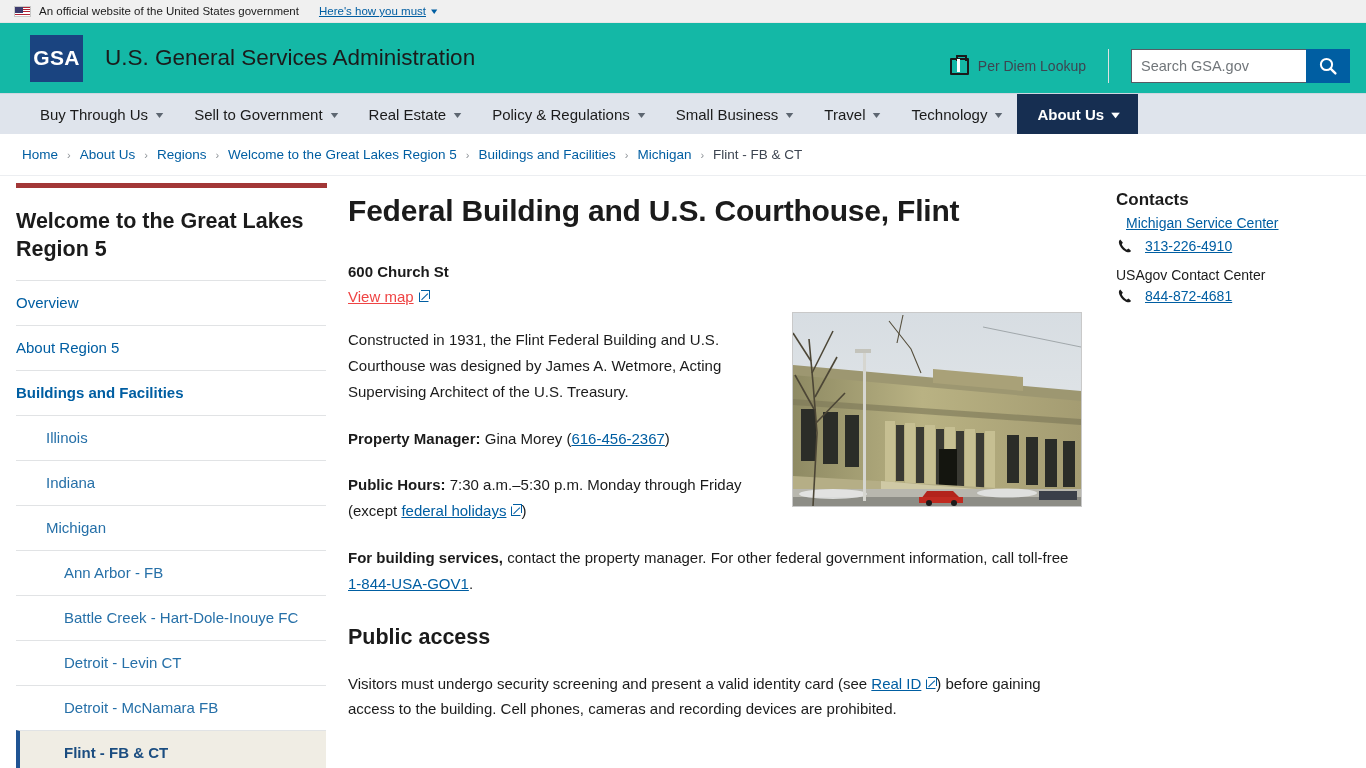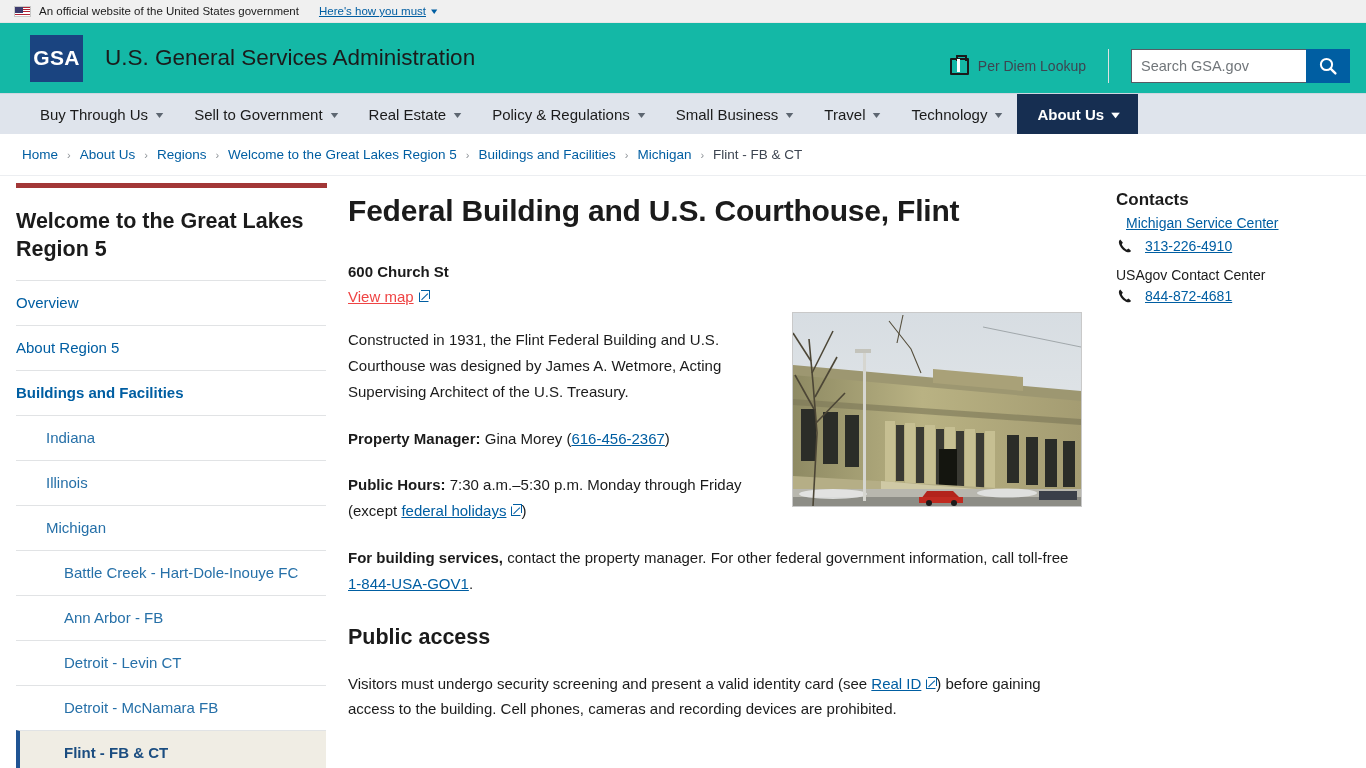--- a/index.html
+++ b/index.html
@@ -463,25 +463,25 @@
 
 <div class="page">
 
   <aside class="sidebar">
     <div class="sidebar-rule"></div>
     <h2 class="sidebar-title">Welcome to the Great Lakes Region 5</h2>
     <ul class="side-list">
       <li class="side-item lvl1">Overview</li>
       <li class="side-item lvl1">About Region 5</li>
       <li class="side-item lvl1 strong">Buildings and Facilities</li>
+      <li class="side-item lvl2">Illinois</li>
       <li class="side-item lvl2">Indiana</li>
-      <li class="side-item lvl2">Illinois</li>
       <li class="side-item lvl2">Michigan</li>
+      <li class="side-item lvl3">Ann Arbor - FB</li>
       <li class="side-item lvl3">Battle Creek - Hart-Dole-Inouye FC</li>
-      <li class="side-item lvl3">Ann Arbor - FB</li>
       <li class="side-item lvl3">Detroit - Levin CT</li>
       <li class="side-item lvl3">Detroit - McNamara FB</li>
       <li class="side-item current">Flint - FB &amp; CT</li>
     </ul>
   </aside>
 
   <main class="main">
     <h1 class="page-title">Federal Building and U.S. Courthouse, Flint</h1>
 
     <div class="content-body">

